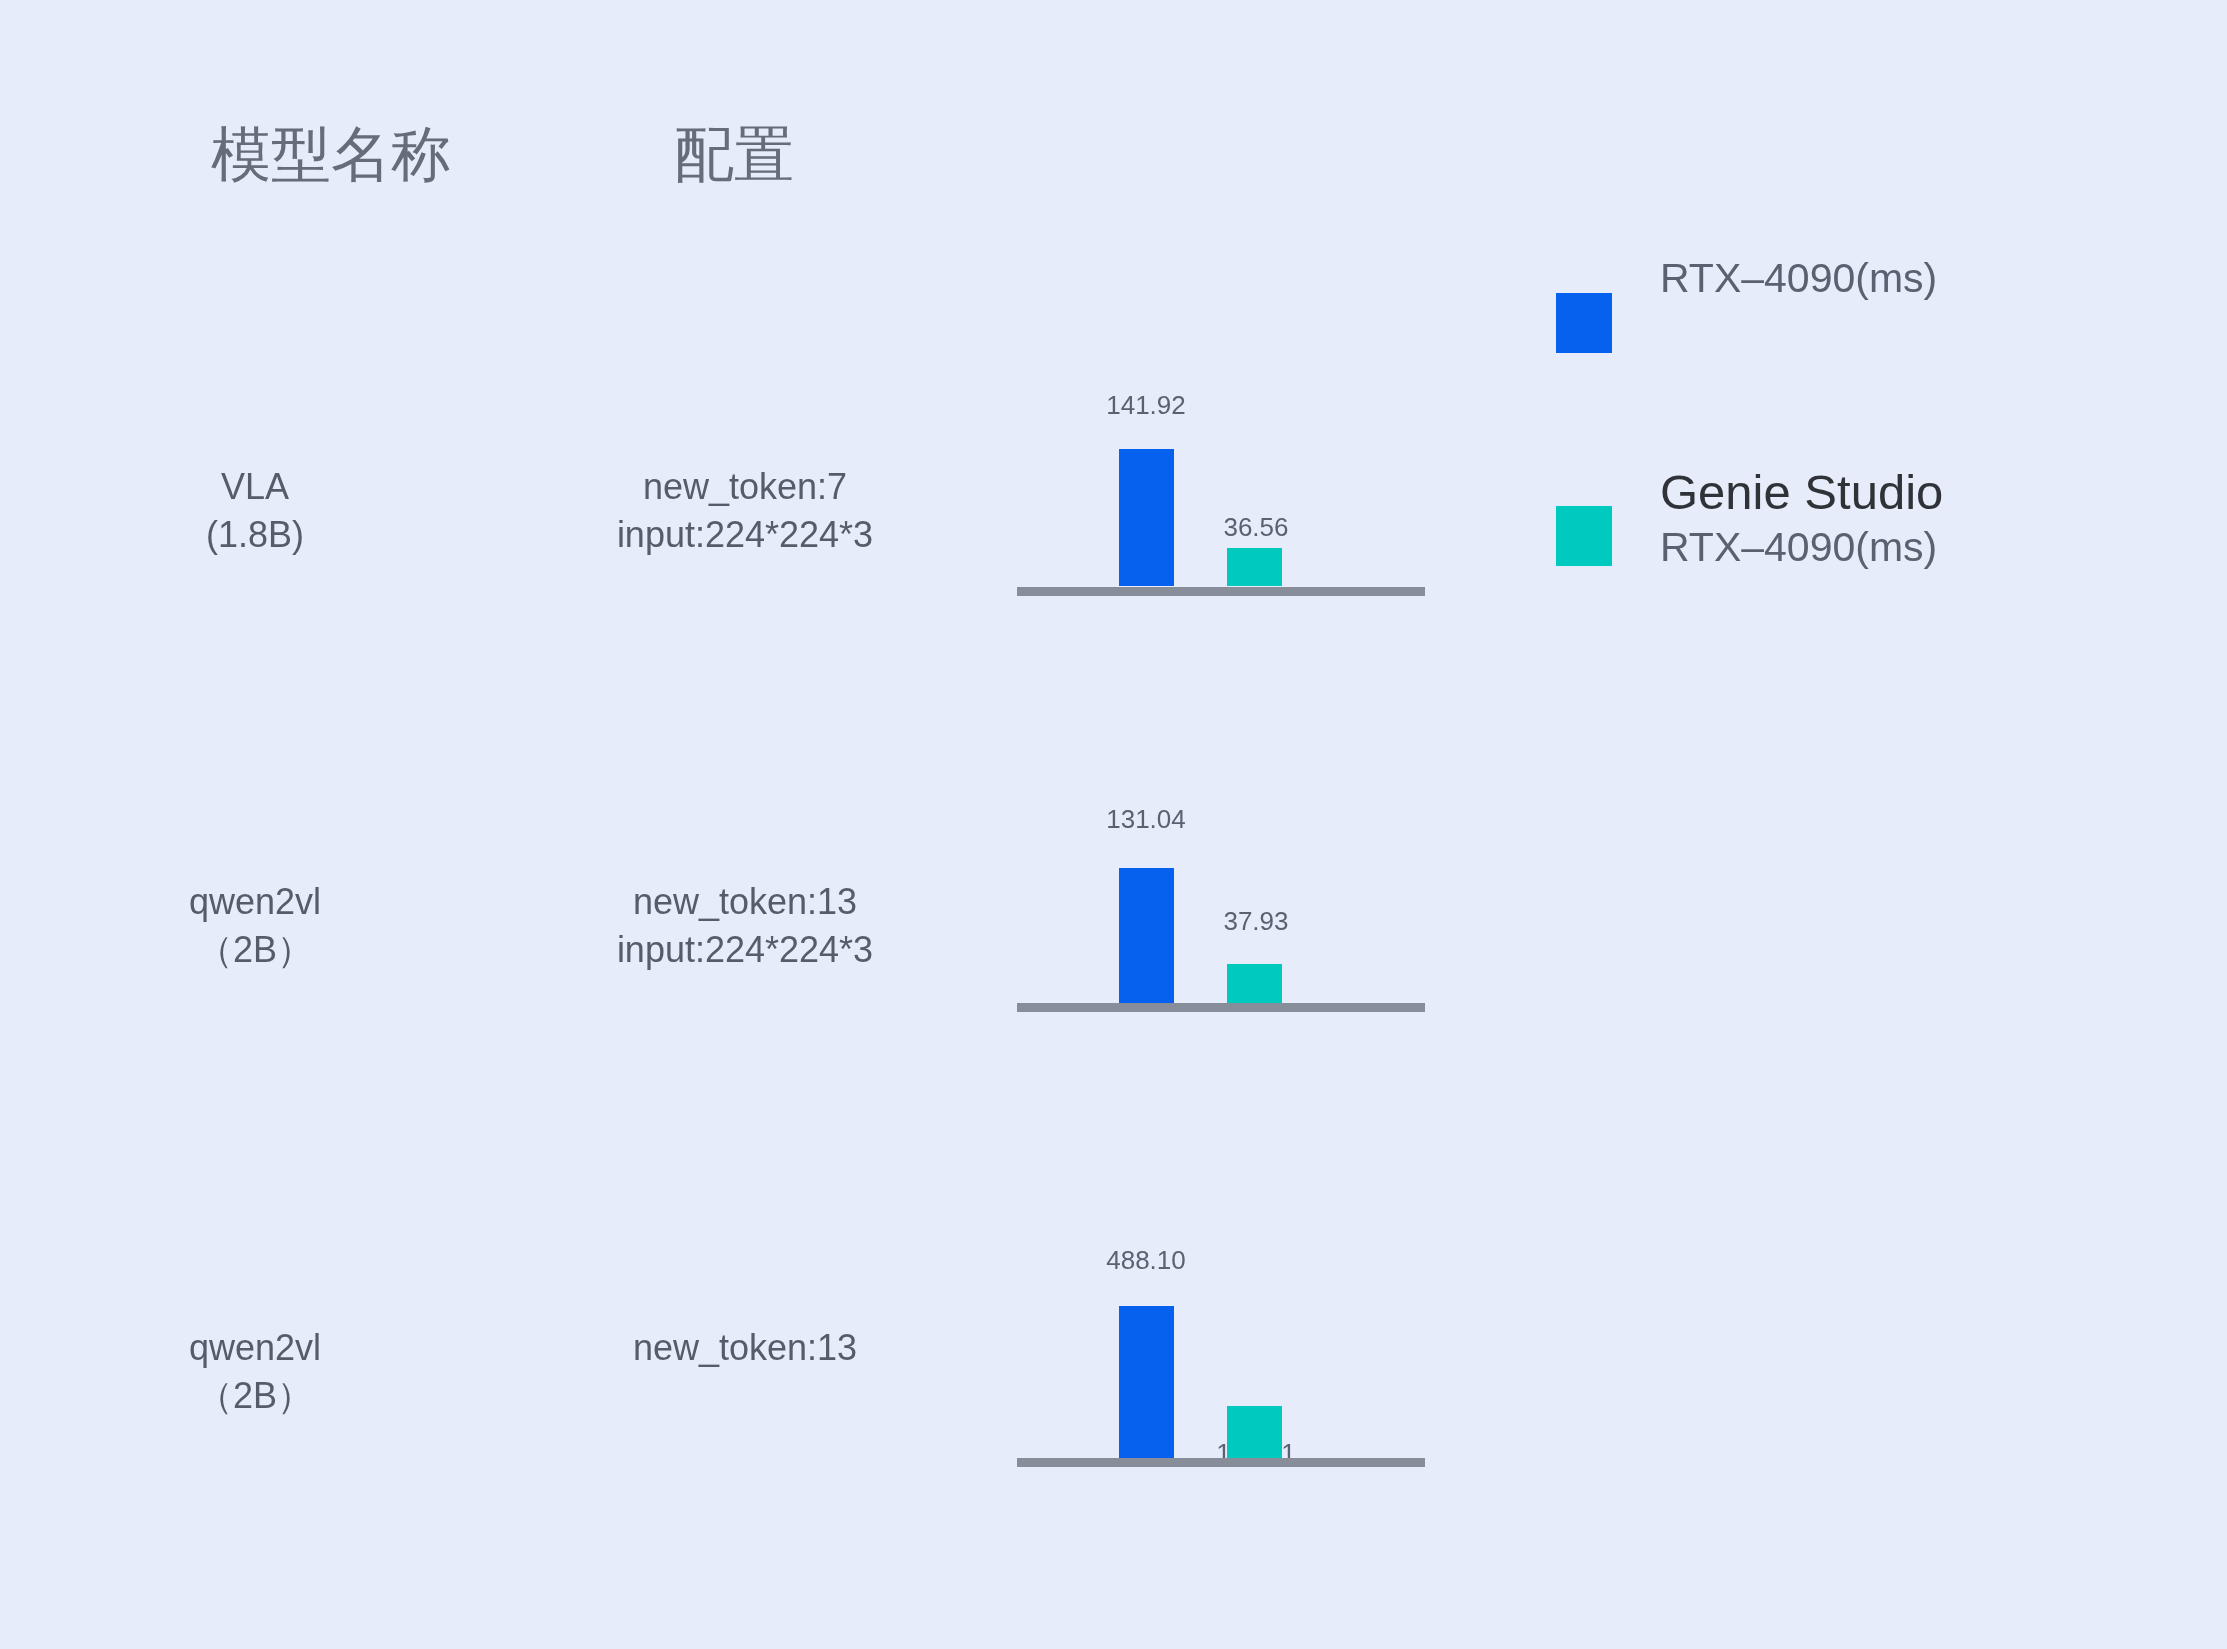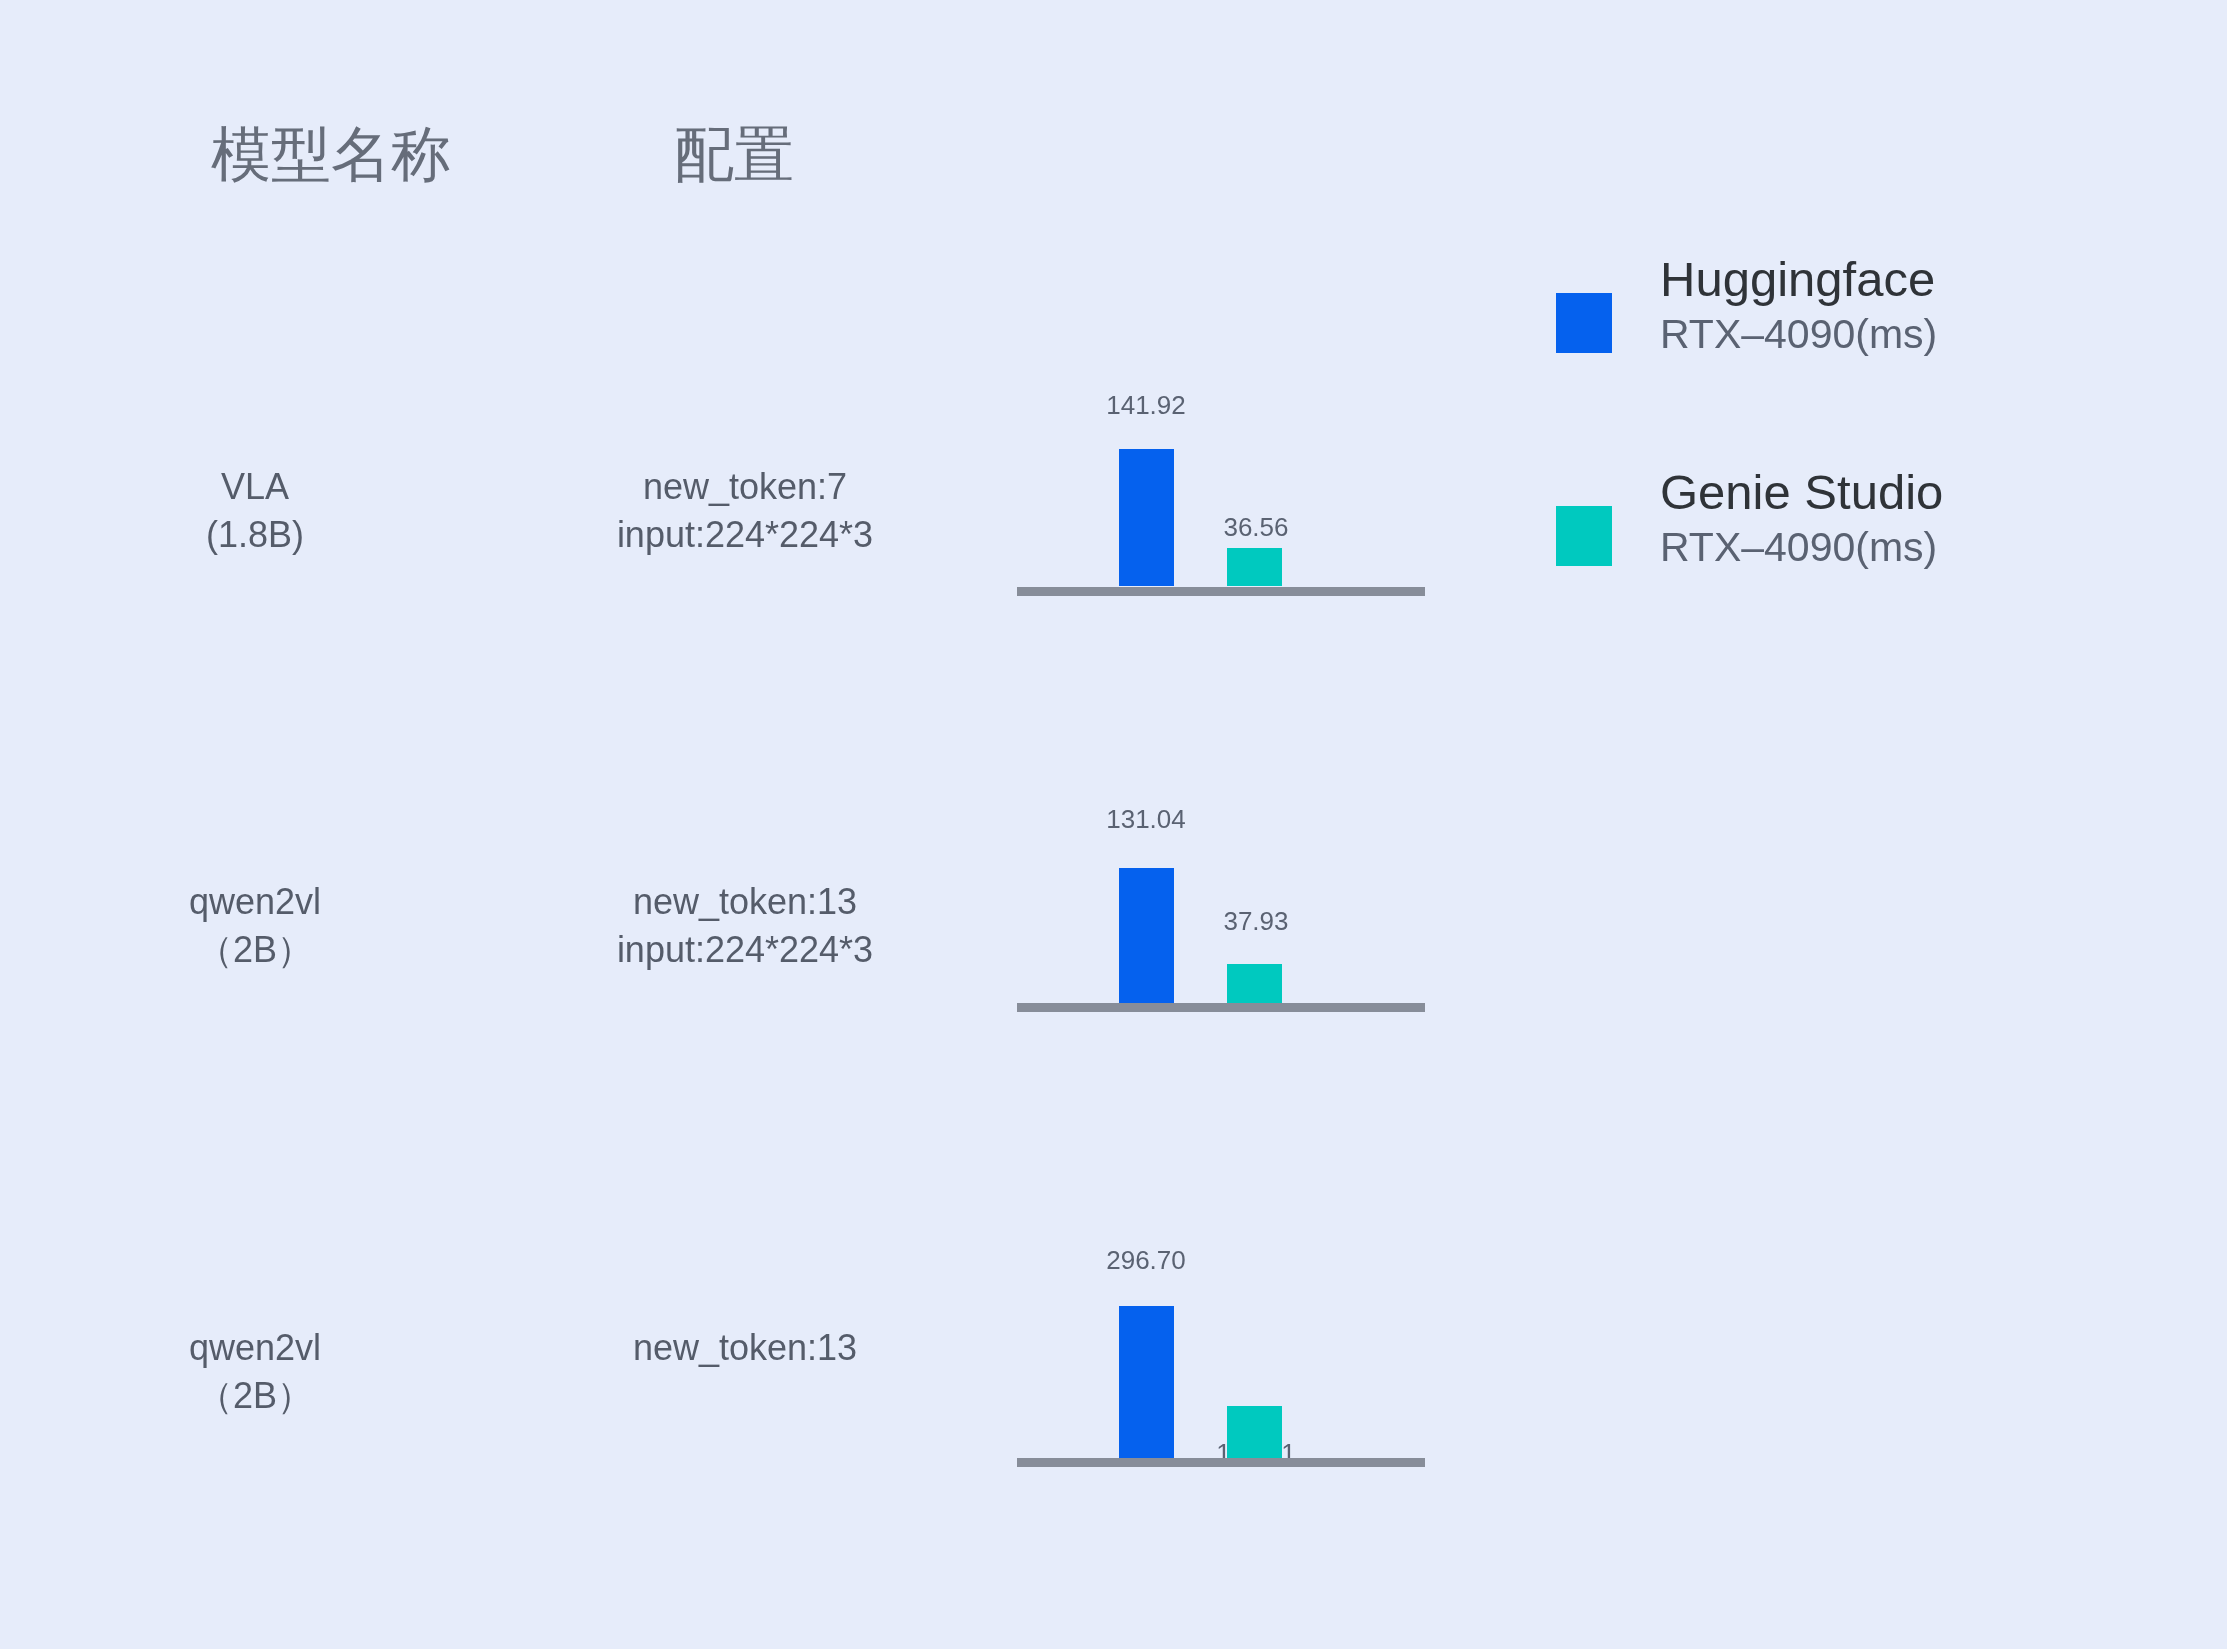--- a/index.html
+++ b/index.html
@@ -246,38 +246,37 @@
 
     <div class="row r2">
       <div class="row-name">
         <span class="line1">qwen2vl</span>
         <span class="line2">（2B）</span>
       </div>
       <div class="row-config">
         <span class="line1">new_token:13</span>
       </div>
       <div class="plot">
-        <div class="value-label hf">296.70</div>
+        <div class="value-label hf">488.10</div>
         <div class="value-label genie">160.71</div>
         <div class="bar-layer">
           <div class="bar hf"></div>
           <div class="bar genie"></div>
         </div>
         <div class="baseline"></div>
       </div>
     </div>
 
   </div>
 
   <div class="legend">
 
     <div class="legend-item i0">
       <div class="legend-swatch hf"></div>
       <div class="legend-text">
-        <div class="legend-title">Huggingface</div>
         <div class="legend-sub">RTX–4090(ms)</div>
       </div>
     </div>
 
     <div class="legend-item i1">
       <div class="legend-swatch genie"></div>
       <div class="legend-text">
         <div class="legend-title">Genie Studio</div>
         <div class="legend-sub">RTX–4090(ms)</div>
       </div>

